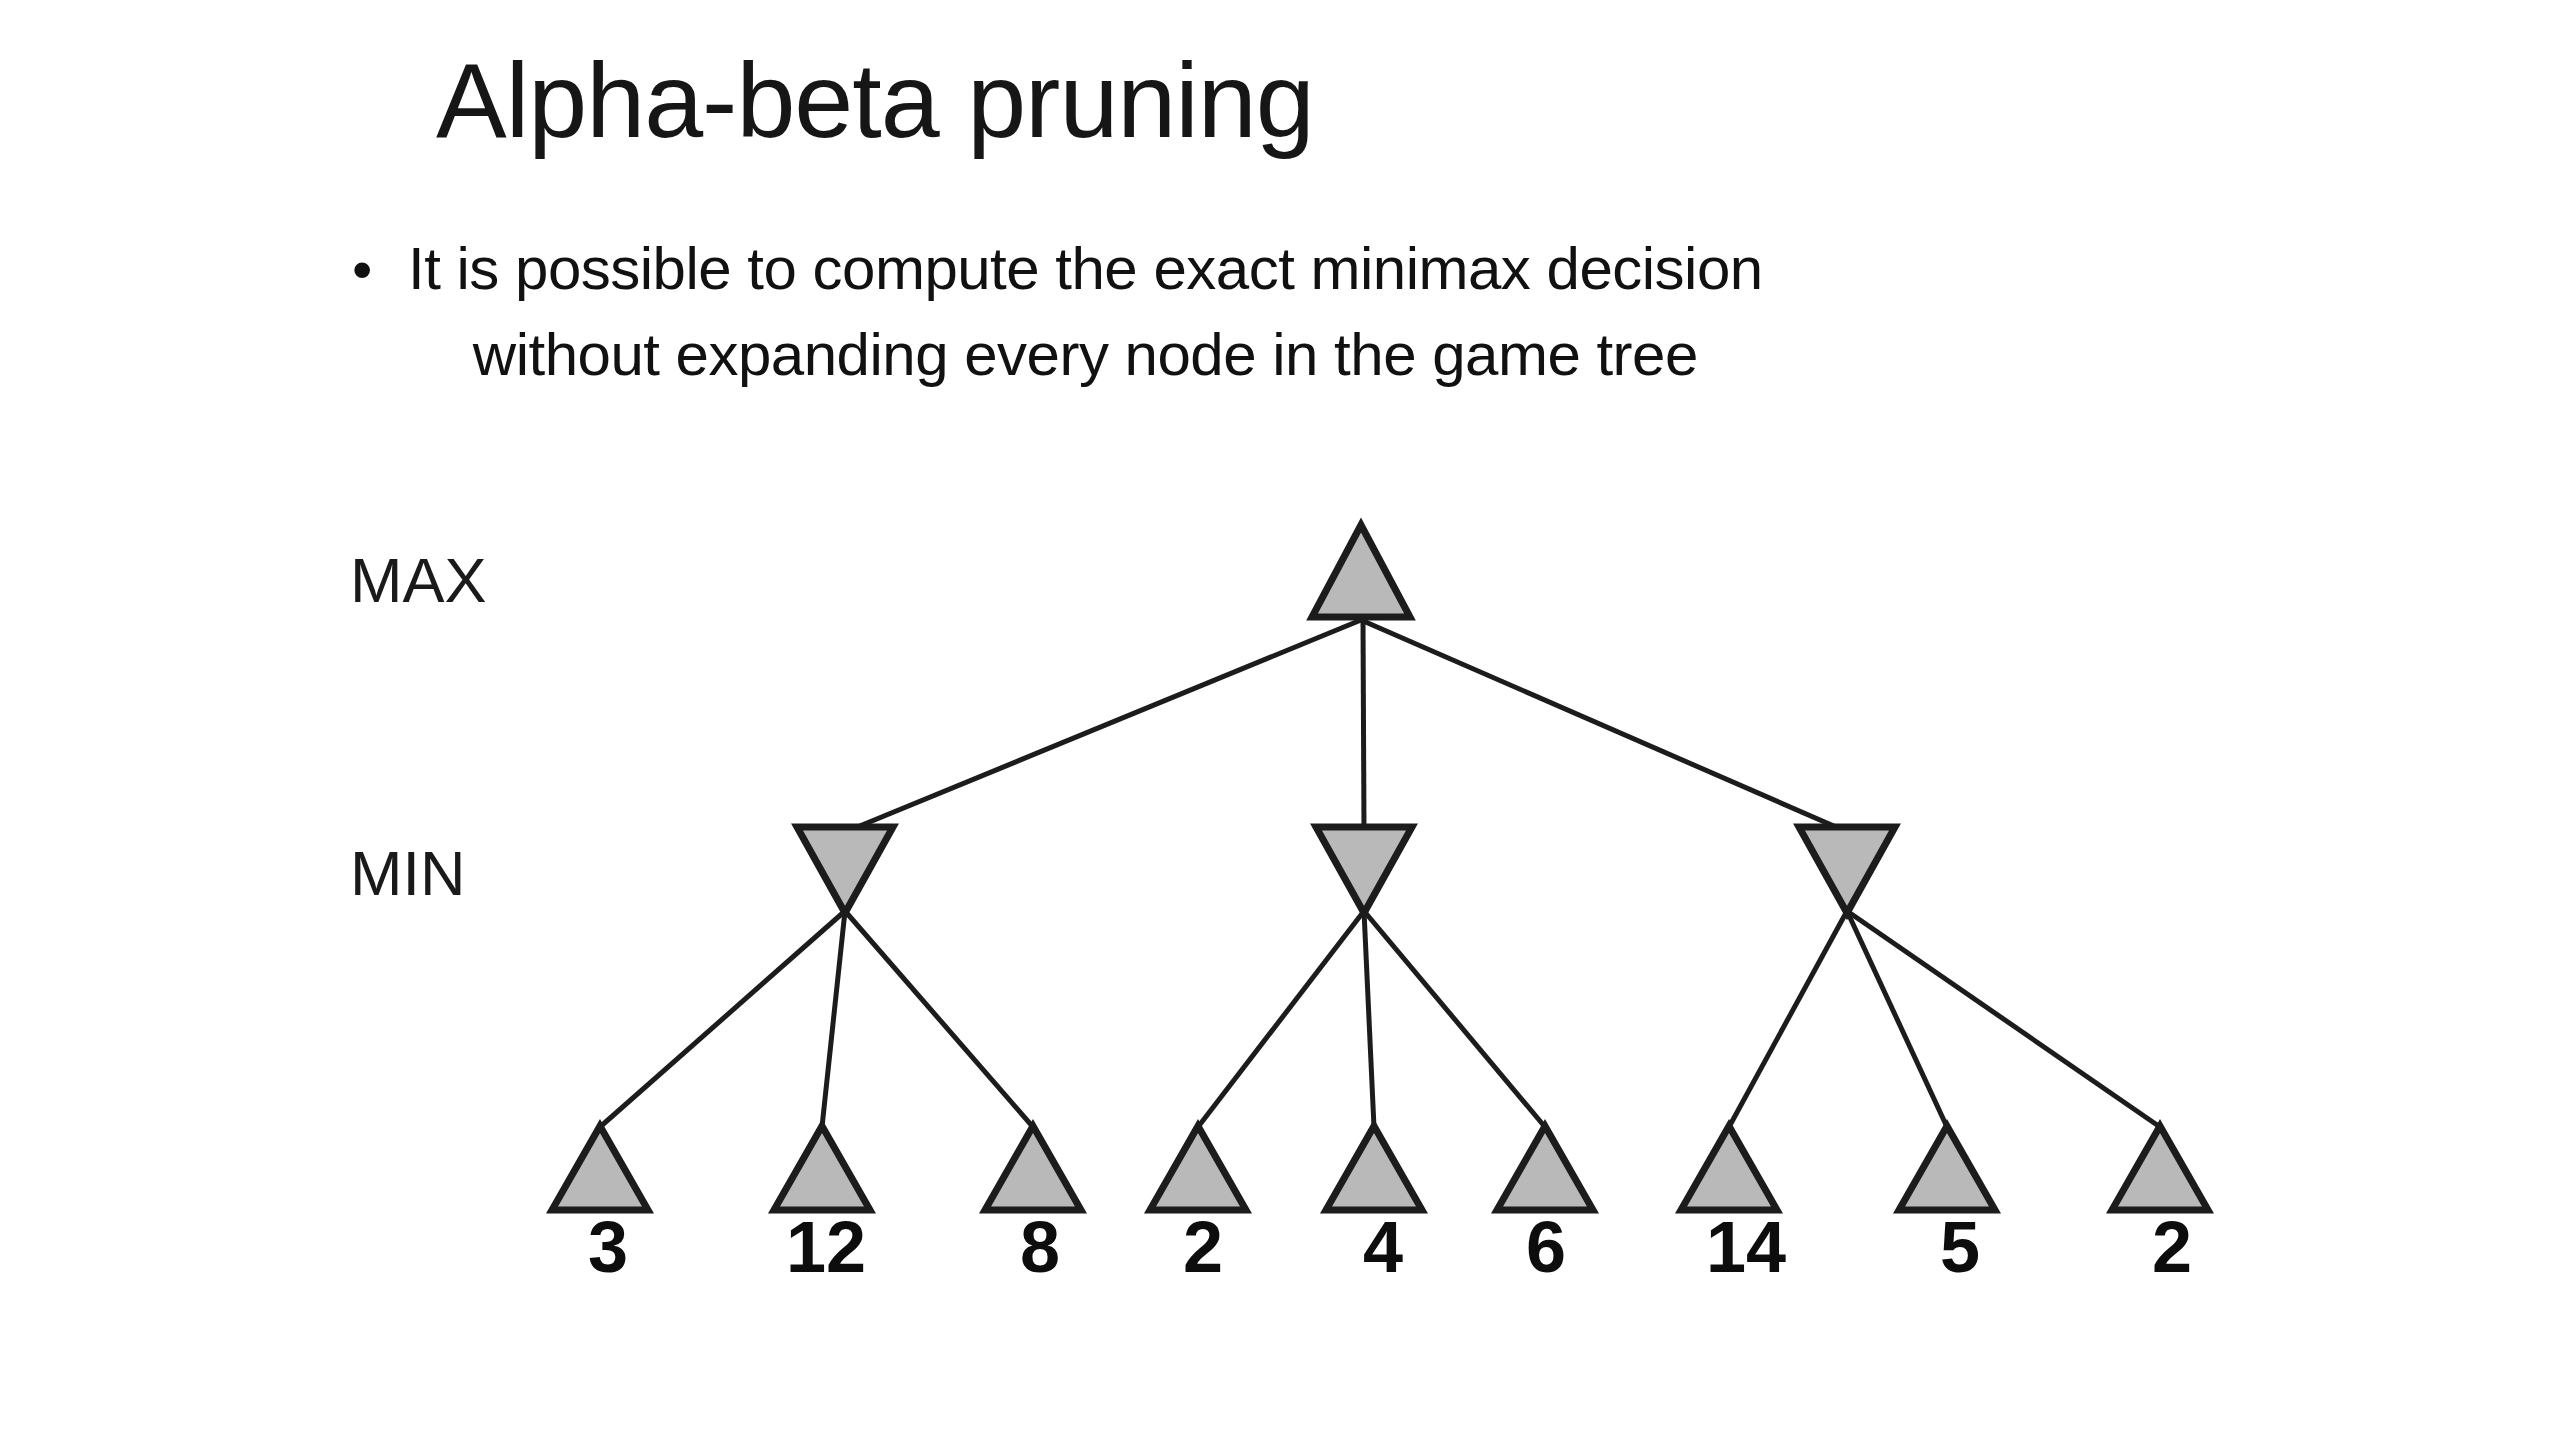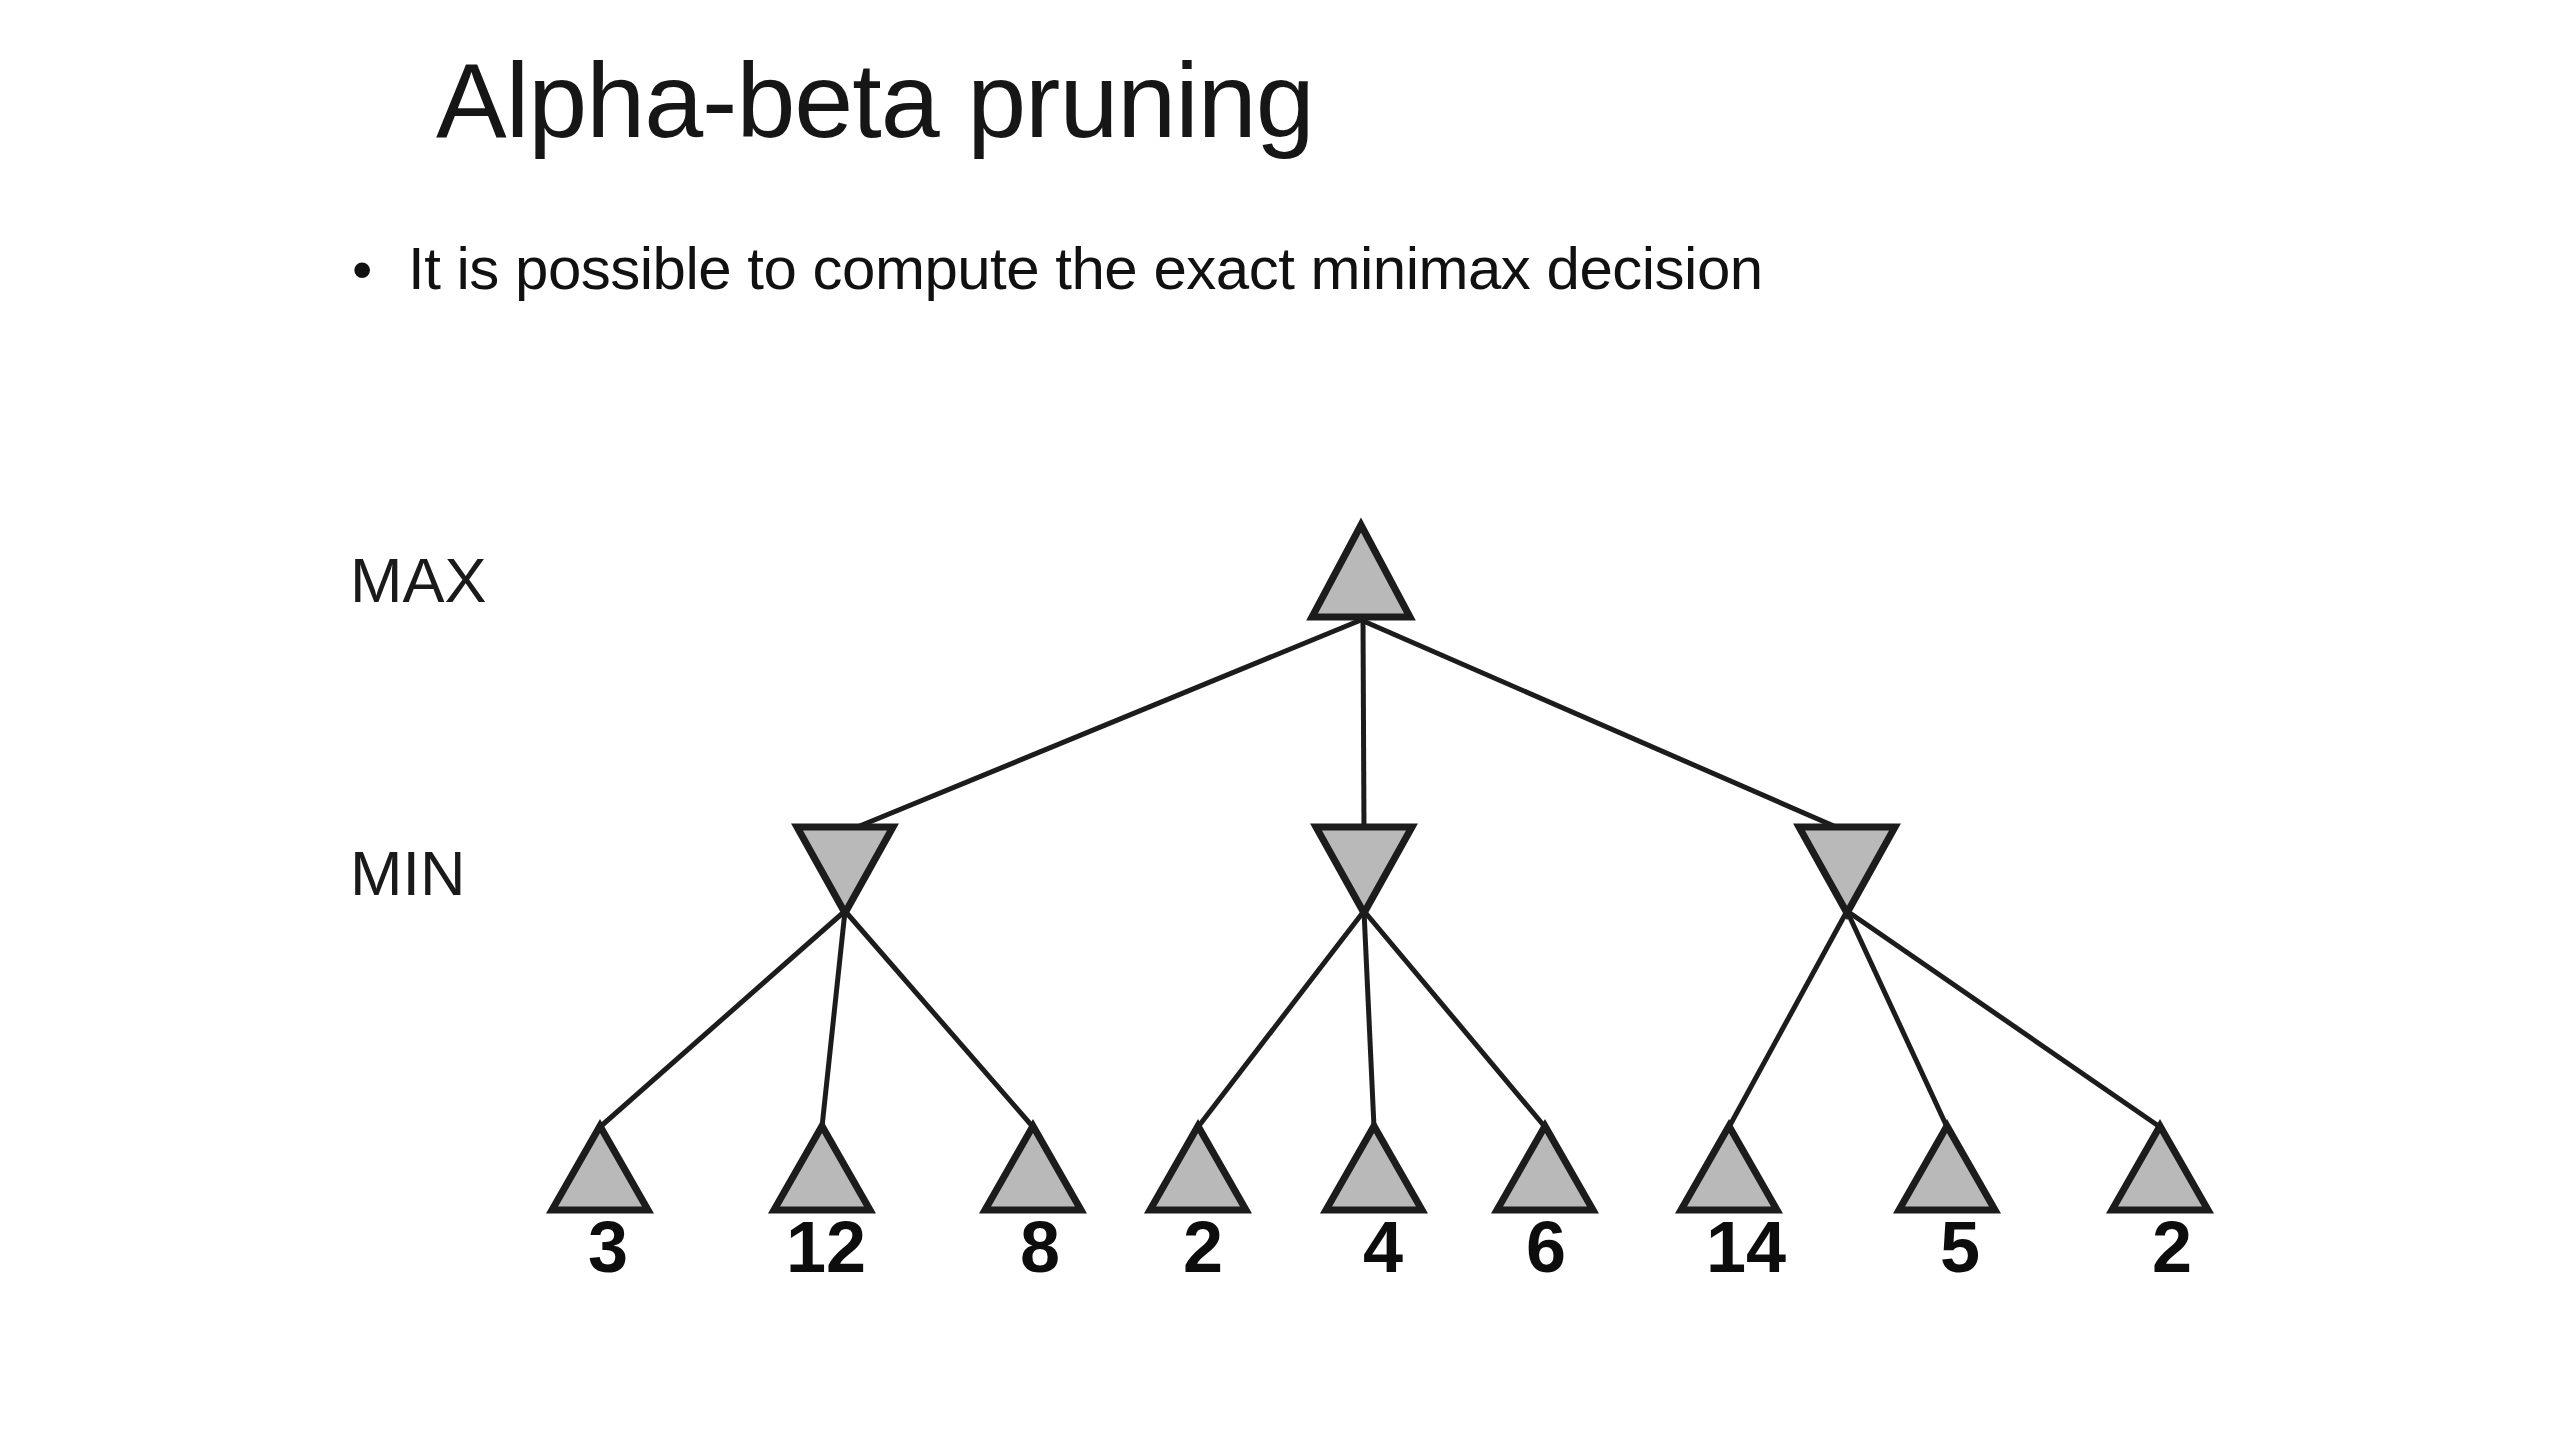--- a/index.html
+++ b/index.html
@@ -71,20 +71,21 @@
 <body>
 
 <div class="slide">
 
   <div class="slide-title">Alpha-beta pruning</div>
 
   <div class="bullet-block">
     <span class="bullet-marker">•</span>
     <span class="bullet-lines">
       <span>It is possible to compute the exact minimax decision</span><br>
+      <span>without expanding every node in the game tree</span>
     </span>
   </div>
 
   <svg class="tree-svg" viewBox="0 0 2560 1440">
     <text x="350" y="602" class="level-label">MAX</text>
     <text x="350" y="895" class="level-label">MIN</text>
     <g id="tree-edges">
         <line x1="1361" y1="620" x2="850" y2="830" stroke="#1c1c1c" stroke-width="5"></line>
         <line x1="1363" y1="620" x2="1364" y2="830" stroke="#1c1c1c" stroke-width="5"></line>
         <line x1="1361" y1="620" x2="1843" y2="830" stroke="#1c1c1c" stroke-width="5"></line>

